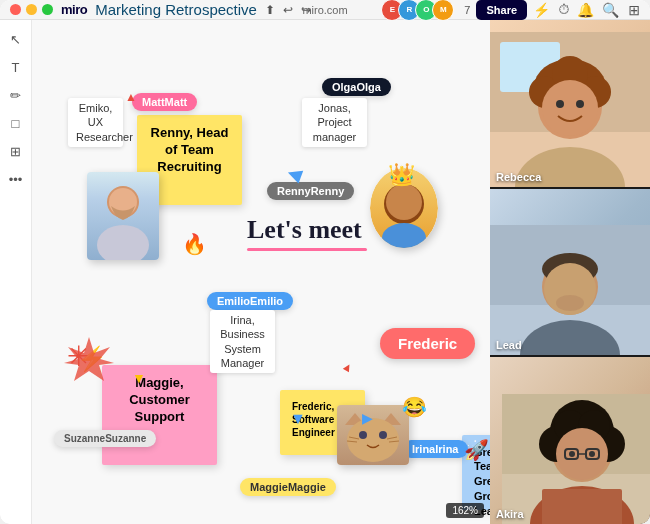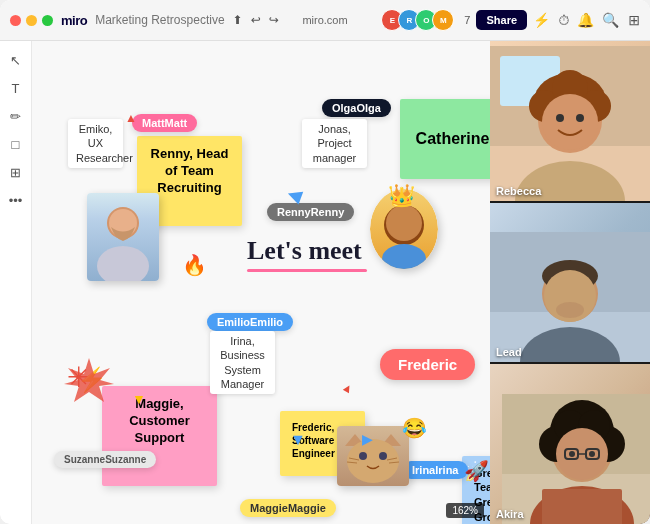--- a/index.html
+++ b/index.html
@@ -19,21 +19,21 @@
       background: #ffffff;
       border-radius: 10px;
       overflow: hidden;
       position: relative;
       display: flex;
       flex-direction: column;
     }
 
     
     .titlebar {
-      height: 41px;
+      height: 20px;
       background: #f5f5f5;
       border-bottom: 1px solid #e0e0e0;
       display: flex;
       align-items: center;
       padding: 0 10px;
       gap: 8px;
       flex-shrink: 0;
       position: relative;
     }
     .traffic-lights {
@@ -44,22 +44,22 @@
     .tl-close { background: #ff5f57; }
     .tl-min { background: #febc2e; }
     .tl-max { background: #28c840; }
     .miro-logo {
       font-size: 13px;
       font-weight: 700;
       color: #050038;
       letter-spacing: -0.5px;
     }
     .tab-title {
-      font-size: 12px;
-      color: #737373;
+      font-size: 15px;
+      color: #0c4a6e;
       font-weight: 500;
     }
     .titlebar-center {
       position: absolute;
       left: 50%;
       transform: translateX(-50%);
       font-size: 11px;
       color: #666;
     }
     .titlebar-right {
@@ -318,23 +318,20 @@
 Head of Team
 Recruiting</span>
       </div>
 
       <div class="sticky sticky-pink" style="left: 70px; top: 345px; width: 115px; height: 100px; font-size: 13px; text-align: center;">
         <span>Maggie,
 Customer
 Support</span>
       </div>
 
-      <div class="sticky sticky-green" style="left: 368px; top: 58px; width: 105px; height: 80px; font-size: 16px; text-align: center; display:flex; align-items:center; justify-content:center;">
-        <span>Catherine</span>
-      </div>
 
       <div class="sticky sticky-lblue" style="left: 430px; top: 415px; width: 110px; height: 75px; font-size: 11px;">
         <span>Greg,
 Growth Team
 Lead</span>
         <div style="font-size:11px;line-height:1.4;">Greg,<br>Growth Team<br>Lead</div>
       </div>
 
       <div class="sticky sticky-yellow" style="left: 248px; top: 370px; width: 85px; height: 65px; font-size: 10px;">
         <div style="font-size:10px;line-height:1.3;">Frederic,<br>Software<br>Engineer</div>

